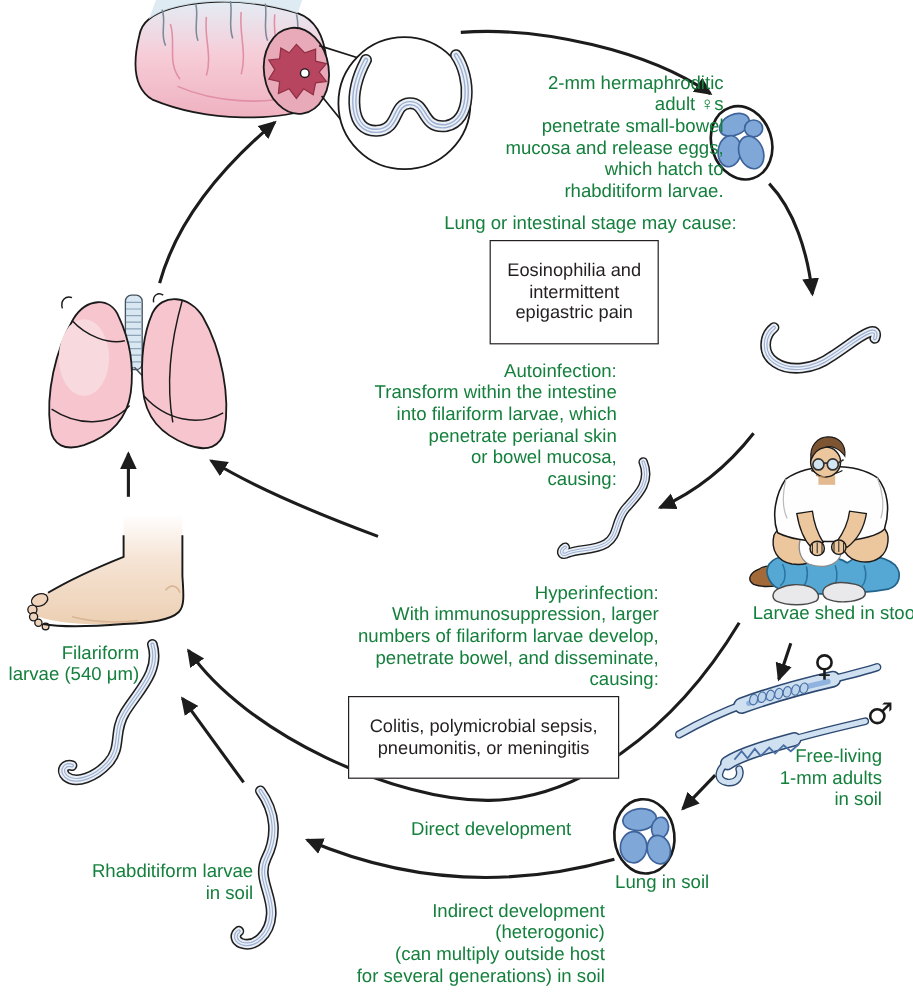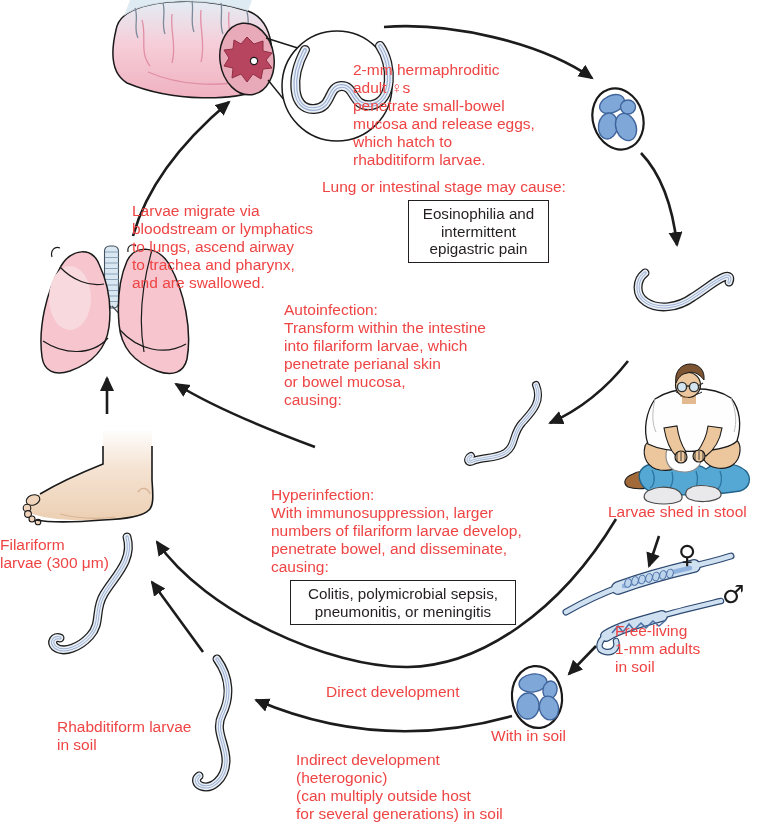--- a/index.html
+++ b/index.html
@@ -1,23 +1,23 @@
 <!DOCTYPE html>
 <html><head>
 <meta charset="utf-8">
 <style>
   html,body{margin:0;padding:0;background:#ffffff;}
   .stage{position:relative;width:761px;height:830px;background:#ffffff;overflow:hidden;
          font-family:"Liberation Sans", sans-serif;color:#231f20;}
   .art{position:absolute;left:0;top:0;}
-  .lbl{position:absolute;font-size:15.5px;line-height:18px;text-align:left;
-       white-space:pre-line;color:#ef4444;}
+  .lbl{position:absolute;font-size:15.5px;line-height:18px;text-align:right;
+       white-space:pre-line;color:#15803d;}
   .obox{position:absolute;border:1.6px solid #231f20;background:#ffffff;
         font-size:15.2px;line-height:17.5px;text-align:center;white-space:pre-line;
-        padding:4px 5px;box-sizing:border-box;color:#231f20;}
+        padding:16px 5px;box-sizing:border-box;color:#231f20;}
   .sym{position:absolute;font-family:"DejaVu Sans", sans-serif;font-size:25px;
        line-height:25px;color:#1a1a1a;}
   
   .wA{fill:none;stroke:#1f1f1f;stroke-linecap:round;stroke-linejoin:round;}
   .wB{fill:none;stroke:#ebf0f7;stroke-linecap:round;stroke-linejoin:round;}
   .wC{fill:none;stroke:#9cb0d3;stroke-linecap:round;stroke-linejoin:round;}
   .wD{fill:none;stroke:#eef2f8;stroke-linecap:round;stroke-linejoin:round;}
   .adA{fill:none;stroke:#2e4a72;stroke-linecap:round;}
   .adB{fill:none;stroke:#cfe0f0;stroke-linecap:round;}
   .arrow{fill:none;stroke:#1c1c1c;stroke-width:2.6;}
@@ -246,25 +246,20 @@
 mucosa and release eggs,
 which hatch to
 rhabditiform larvae.</div>
 
 <div class="lbl" style="left:322px;top:178px;width:292px">Lung or intestinal stage may cause:</div>
 
 <div class="obox" style="left:408px;top:200px;width:141px">Eosinophilia and
 intermittent
 epigastric pain</div>
 
-<div class="lbl" style="left:132px;top:202px;width:224px">Larvae migrate via
-bloodstream or lymphatics
-to lungs, ascend airway
-to trachea and pharynx,
-and are swallowed.</div>
 
 <div class="lbl" style="left:284px;top:301px;width:230px">Autoinfection:
 Transform within the intestine
 into filariform larvae, which
 penetrate perianal skin
 or bowel mucosa,
 causing:</div>
 
 
 <div class="lbl" style="left:271px;top:486px;width:278px">Hyperinfection:
@@ -276,32 +271,32 @@
 <div class="obox" style="left:290px;top:580px;width:226px">Colitis, polymicrobial sepsis,
 pneumonitis, or meningitis</div>
 
 
 <div class="lbl" style="left:608px;top:503px;width:158px">Larvae shed in stool</div>
 
 <div class="lbl" style="left:615px;top:622px;width:120px">Free-living
 1-mm adults
 in soil</div>
 
-<div class="lbl" style="left:491px;top:727px;width:100px">With in soil</div>
+<div class="lbl" style="left:491px;top:727px;width:100px">Lung in soil</div>
 
 <div class="lbl" style="left:326px;top:683px;width:150px">Direct development</div>
 
 <div class="lbl" style="left:296px;top:751px;width:208px">Indirect development
 (heterogonic)
 (can multiply outside host
 for several generations) in soil</div>
 
 <div class="lbl" style="left:57px;top:718px;width:154px">Rhabditiform larvae
 in soil</div>
 
 <div class="lbl" style="left:0px;top:536px;width:116px">Filariform
-larvae (300 μm)</div>
+larvae (540 μm)</div>
 
 <div class="sym" style="left:678px;top:542px">♀</div>
 
 <div class="sym" style="left:722px;top:582px">♂</div>
 
 </div>
 
 </body></html>

